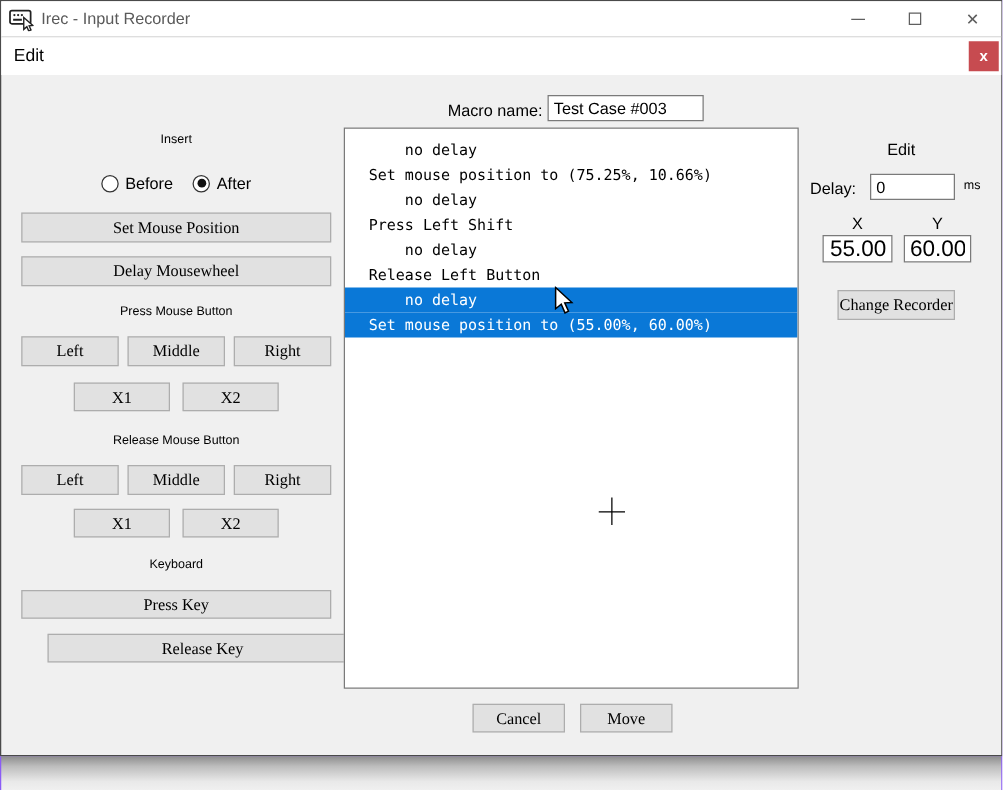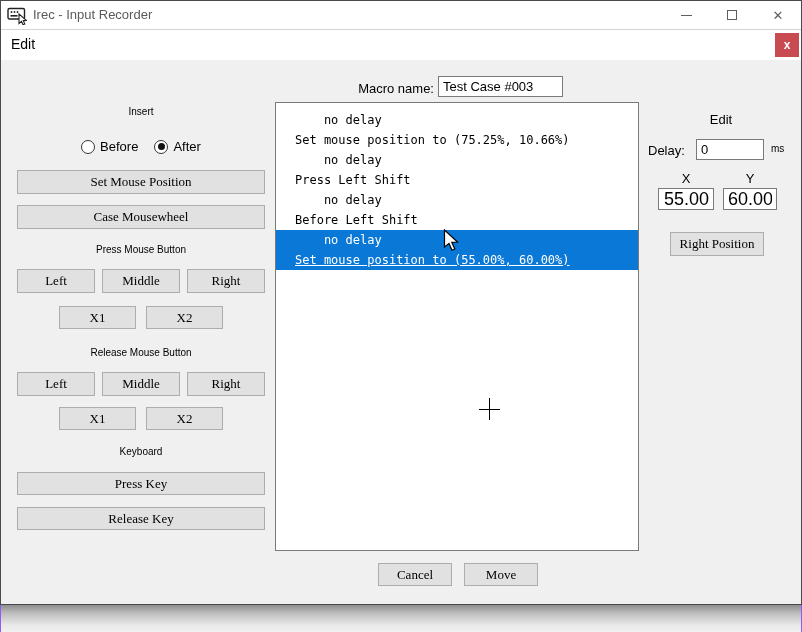--- a/index.html
+++ b/index.html
@@ -74,21 +74,21 @@
   
   .event-list {
     position:absolute; left:274px; top:101px; width:364px; height:449px;
     background:#ffffff; border:1px solid #7a7a7a; padding-top:7px; overflow:hidden;
   }
   .list-row {
     height:20px; line-height:20px; padding-left:19px; white-space:pre;
     font-family:"DejaVu Sans Mono", monospace; font-size:12px; color:#000;
   }
   .list-row.selected { background:#0a78d7; color:#ffffff; }
-  .list-row.underline { text-decoration:underline; }
+  .list-row.underline { }
   .crosshair-h { position:absolute; left:478px; top:408px; width:21px; height:1px; background:#000; }
   .crosshair-v { position:absolute; left:488px; top:397px; width:1px; height:22px; background:#000; }
   .cursor-arrow { position:absolute; left:442px; top:228px; width:16px; height:23px; z-index:5; }
   
   .right-panel { position:absolute; left:645px; top:100px; width:150px; height:160px; }
   .rp-heading { position:absolute; left:0; top:11px; width:150px; text-align:center; font-size:13px; color:#000; }
   .delay-label { position:absolute; left:2px; top:42px; font-size:13px; color:#000; }
   .delay-input {
     position:absolute; left:50px; top:38px; width:68px; height:21px;
     border:1px solid #7a7a7a; background:#fff; font-family:"Liberation Sans",sans-serif;
@@ -154,21 +154,21 @@
           <span class="radio-circle"></span>
           <span>Before</span>
         </div>
         <div class="radio-pair">
           <span class="radio-circle checked"></span>
           <span>After</span>
         </div>
       </div>
 
       <div class="lp-abs btn btn-wide" style="top:69px;">Set Mouse Position</div>
-      <div class="lp-abs btn btn-wide" style="top:104px;">Case Mousewheel</div>
+      <div class="lp-abs btn btn-wide" style="top:104px;">Delay Mousewheel</div>
 
       <div class="lp-abs section-heading" style="top:143px;">Press Mouse Button</div>
       <div class="lp-abs row-3" style="top:168px;">
         <div class="btn">Left</div>
         <div class="btn">Middle</div>
         <div class="btn">Right</div>
       </div>
       <div class="lp-abs row-2" style="top:205px;">
         <div class="btn">X1</div>
         <div class="btn">X2</div>
@@ -180,49 +180,49 @@
         <div class="btn">Middle</div>
         <div class="btn">Right</div>
       </div>
       <div class="lp-abs row-2" style="top:306px;">
         <div class="btn">X1</div>
         <div class="btn">X2</div>
       </div>
 
       <div class="lp-abs section-heading" style="top:345px;">Keyboard</div>
       <div class="lp-abs btn btn-wide" style="top:371px; height:23px;">Press Key</div>
-      <div class="lp-abs btn btn-wide" style="top:406px; height:23px;">Release Key</div>
+      <div class="lp-abs btn btn-wide" style="top:406px; height:23px;margin-left:21px;">Release Key</div>
     </div>
 
     <div class="event-list" id="event-list">
         <div class="list-row">    no delay</div>
         <div class="list-row">Set mouse position to (75.25%, 10.66%)</div>
         <div class="list-row">    no delay</div>
         <div class="list-row">Press Left Shift</div>
         <div class="list-row">    no delay</div>
-        <div class="list-row">Before Left Shift</div>
+        <div class="list-row">Release Left Button</div>
         <div class="list-row selected">    no delay</div>
         <div class="list-row selected underline">Set mouse position to (55.00%, 60.00%)</div>
       </div>
     <div class="crosshair-h"></div>
     <div class="crosshair-v"></div>
     <svg class="cursor-arrow" viewBox="0 0 16 23">
       <polygon points="1.5,1 1.5,18 6,14.4 9,21.3 11.8,20 8.8,13.3 14.5,13" fill="#ffffff" stroke="#000000" stroke-width="1.2"></polygon>
     </svg>
 
     <div class="right-panel">
       <div class="rp-heading">Edit</div>
       <div class="delay-label">Delay:</div>
       <input class="delay-input" type="text" value="0" style="">
       <div class="delay-unit">ms</div>
       <div class="x-label">X</div>
       <div class="y-label">Y</div>
       <input class="x-input" type="text" value="55.00" style="">
       <input class="y-input" type="text" value="60.00" style="">
-      <div class="btn change-pos-btn">Right Position</div>
+      <div class="btn change-pos-btn">Change Recorder</div>
     </div>
 
     <div class="btn cancel-btn">Cancel</div>
     <div class="btn save-btn">Move</div>
 
   </div>
   <div class="window-shadow"></div>
 </div>
 
 </body></html>

